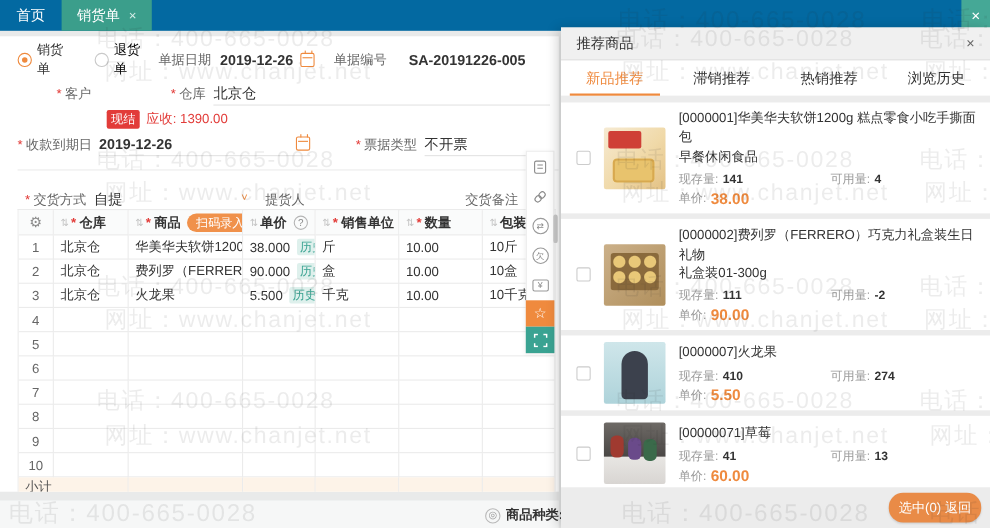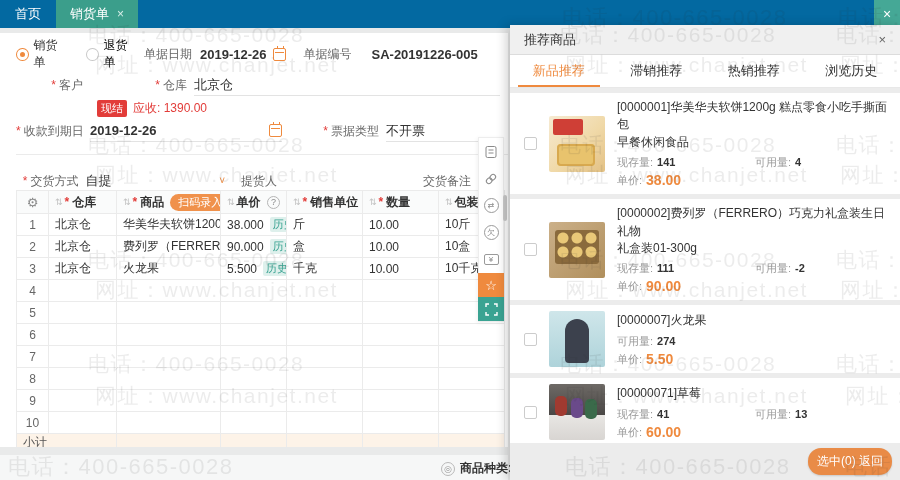--- a/index.html
+++ b/index.html
@@ -469,20 +469,21 @@
             </div>
             <div class="pprice">单价:<span class="pval">90.00</span></div>
           </div>
         </div>
         <div class="pcard">
           <span class="pcheck"></span>
           <div class="pimg pimg-dragonfruit"></div>
           <div class="pinfo">
             <div class="ptitle">[0000007]火龙果</div>
             <div class="pmeta">
+              <span class="meta-stock">现存量:<span class="mval">410</span></span>
               <span>可用量:<span class="mval">274</span></span>
             </div>
             <div class="pprice">单价:<span class="pval">5.50</span></div>
           </div>
         </div>
         <div class="pcard">
           <span class="pcheck"></span>
           <div class="pimg pimg-strawberry"></div>
           <div class="pinfo">
             <div class="ptitle">[00000071]草莓</div>

